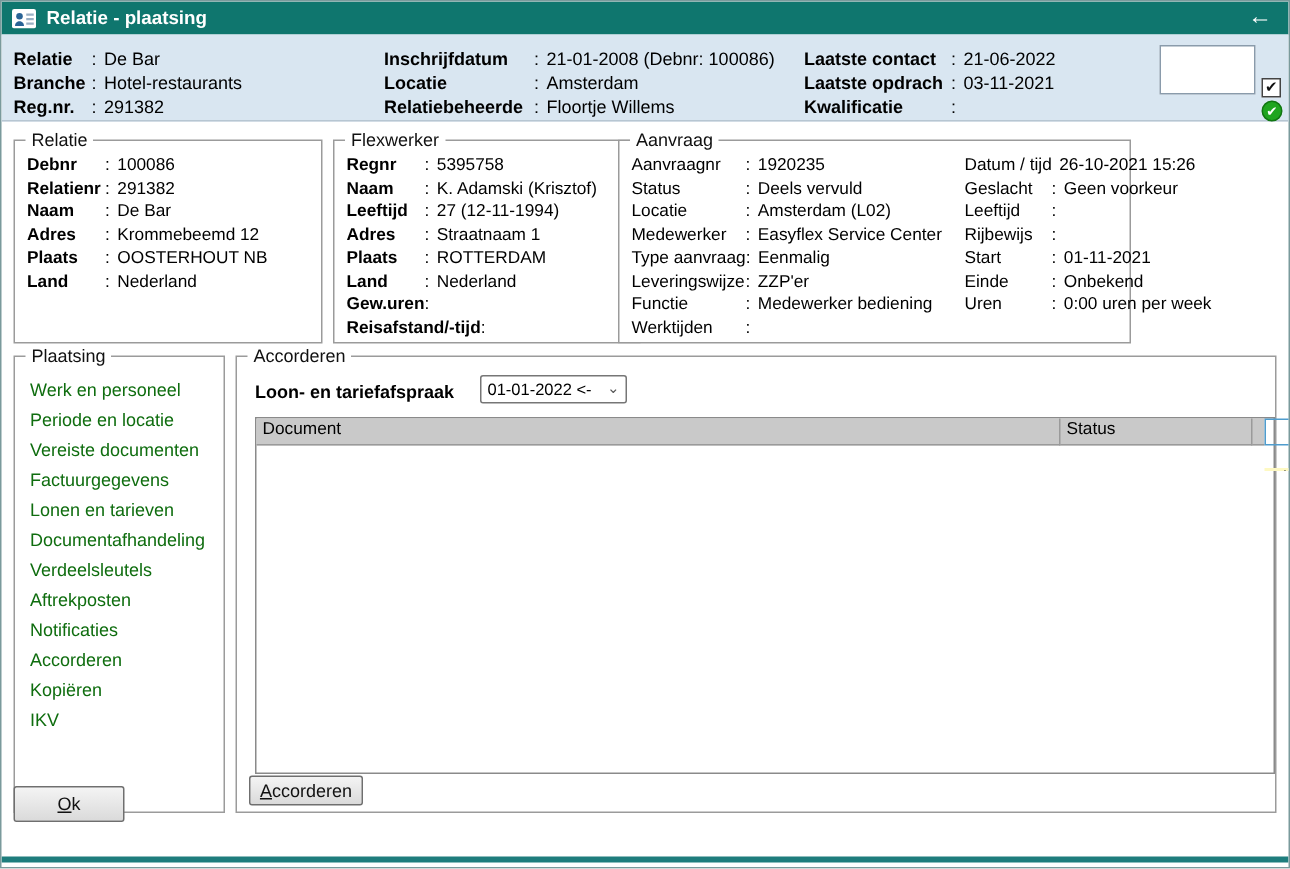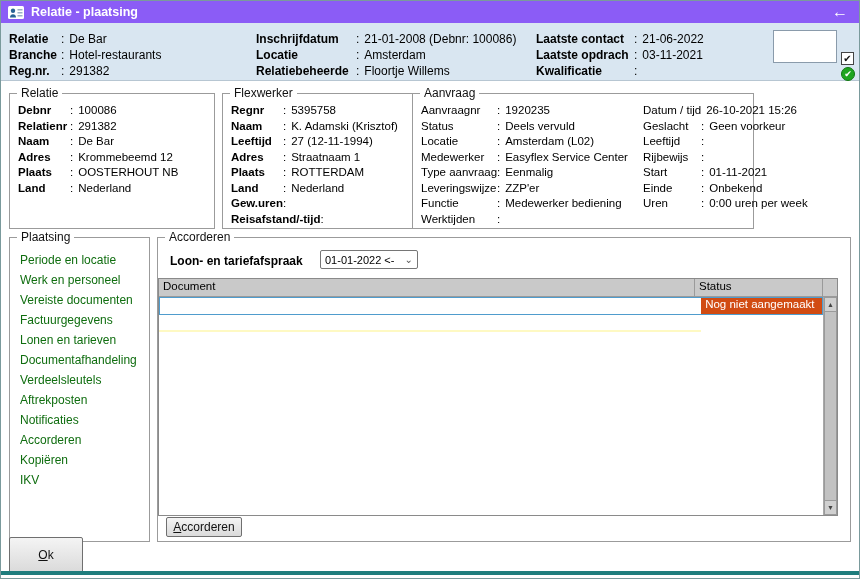--- a/index.html
+++ b/index.html
@@ -2,21 +2,21 @@
 <html><head>
 <meta charset="utf-8">
 <style>
   * { margin:0; padding:0; box-sizing:border-box; }
   html,body { background:#e8e8e8; }
   body { font-family:"Liberation Sans", sans-serif; }
   .window { position:relative; width:860px; height:579px; background:#ffffff;
             border:1px solid #7a9a9c; overflow:hidden; }
 
   
-  .titlebar { position:absolute; top:0; left:0; right:0; height:22px; background:#8b5cf6;
+  .titlebar { position:absolute; top:0; left:0; right:0; height:22px; background:#0f766e;
               display:flex; align-items:center; padding:0 7px; }
   .win-icon { display:flex; align-items:center; }
   .titlebar .title { color:#fff; font-weight:bold; font-size:12.5px; margin-left:7px; flex:1; }
   .back-arrow { color:#fff; font-size:16px; line-height:22px; padding:0 4px; cursor:pointer; }
 
   
   .header { position:absolute; top:22px; left:0; right:0; height:58px; background:#d9e6f1;
             border-bottom:1px solid #b7c6d2; font-size:12px; }
   .hcol { position:absolute; top:8px; }
   .hcol1 { left:8px; }  .hcol2 { left:255px; }  .hcol3 { left:535px; }
@@ -56,22 +56,22 @@
   .side-item { font-size:12px; line-height:20px; padding-left:10px; color:#0f6d0f;
                cursor:pointer; white-space:nowrap; }
 
   
   .loon-label { position:absolute; left:12px; top:16px; font-size:12px; font-weight:bold; }
   .dropdown { position:absolute; left:162px; top:12px; width:98px; height:19px; background:#fff;
               border:1px solid #767676; border-radius:2px; display:flex; align-items:center;
               justify-content:space-between; padding:0 4px; font-size:11px; cursor:pointer; }
   .dd-arrow { color:#555; font-size:10px; line-height:10px; }
 
-  .table { position:absolute; left:0; top:40px; width:680px; height:238px;
-           border:1px solid #8a8a8a; background:#fff; display:flex; flex-direction:column; }
+  .table { position:absolute; left:12px; top:40px; width:680px; height:238px;
+           border:1px solid #8a8a8a; background:#fff; display:flex; flex-direction:row; }
   .thead { display:flex; height:18px; background:#c9c9c9; font-size:11.5px; flex:0 0 18px; }
   .th { padding:1px 4px; border-right:1px solid #9a9a9a; border-bottom:1px solid #9a9a9a;
         overflow:hidden; white-space:nowrap; }
   .th-doc { width:536px; }  .th-status { width:128px; }
   .th-fill { flex:1; border-right:none; }
   .tbody { flex:1; display:flex; }
   .rows-area { width:664px; }
   .trow { display:flex; height:18px; outline:1px solid #4f9ccd; outline-offset:-1px; cursor:pointer; }
   .td { padding:1px 4px; font-size:11.5px; white-space:nowrap; overflow:hidden; }
   .td-doc { width:571px; background:#fef9c3;margin-top:33px; }
@@ -80,21 +80,21 @@
                display:flex; flex-direction:column; }
   .sb-btn { height:15px; flex:0 0 15px; background:#d0d0d0; border:1px solid #9a9a9a;
             font-size:7px; color:#444; text-align:center; line-height:13px; cursor:pointer; }
   .sb-thumb { flex:1; background:#c2c2c2; border:1px solid #9a9a9a; border-top:none; border-bottom:none; cursor:pointer; }
 
   
   .btn { background:linear-gradient(#f4f4f4,#dadada); border:1px solid #6f6f6f; border-radius:2px;
          font-size:12px; font-family:"Liberation Sans",sans-serif; text-align:center; cursor:pointer;
          display:flex; align-items:center; justify-content:center; color:#111; }
   .btn-accorderen { position:absolute; left:8px; top:279px; width:76px; height:20px; }
-  .btn-ok { position:absolute; left:8px; top:536px; width:74px; height:36px; }
+  .btn-ok { position:absolute; left:8px; top:523px; width:74px; height:24px; }
   .u { text-decoration:underline; }
 
   .bottom-strip { position:absolute; left:0; right:0; top:570px; height:4px; background:#1e7d7d; }
 </style>
 </head>
 <body>
 
 <div class="window">
 
   <div class="titlebar">
@@ -330,22 +330,22 @@
         <span class="lbl">Uren</span>
         <span class="sep">:</span>
         <span class="val">0:00 uren per week</span>
       </div>
     </div>
   </div>
 
   <div class="fs fs-plaatsing">
     <span class="legend">Plaatsing</span>
     <div class="side-body">
+      <div class="side-item">Werk en personeel</div>
       <div class="side-item">Periode en locatie</div>
-      <div class="side-item">Werk en personeel</div>
       <div class="side-item">Vereiste documenten</div>
       <div class="side-item">Factuurgegevens</div>
       <div class="side-item">Lonen en tarieven</div>
       <div class="side-item">Documentafhandeling</div>
       <div class="side-item">Verdeelsleutels</div>
       <div class="side-item">Aftrekposten</div>
       <div class="side-item">Notificaties</div>
       <div class="side-item">Accorderen</div>
       <div class="side-item">Kopiëren</div>
       <div class="side-item">IKV</div>

